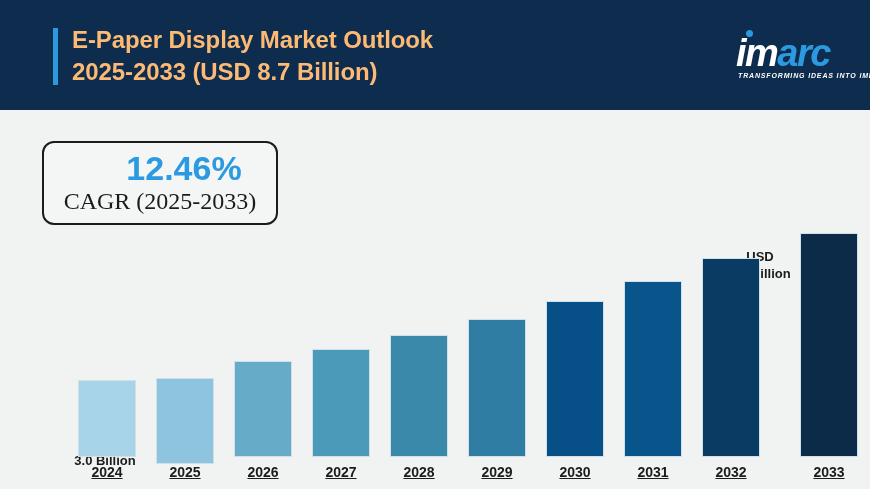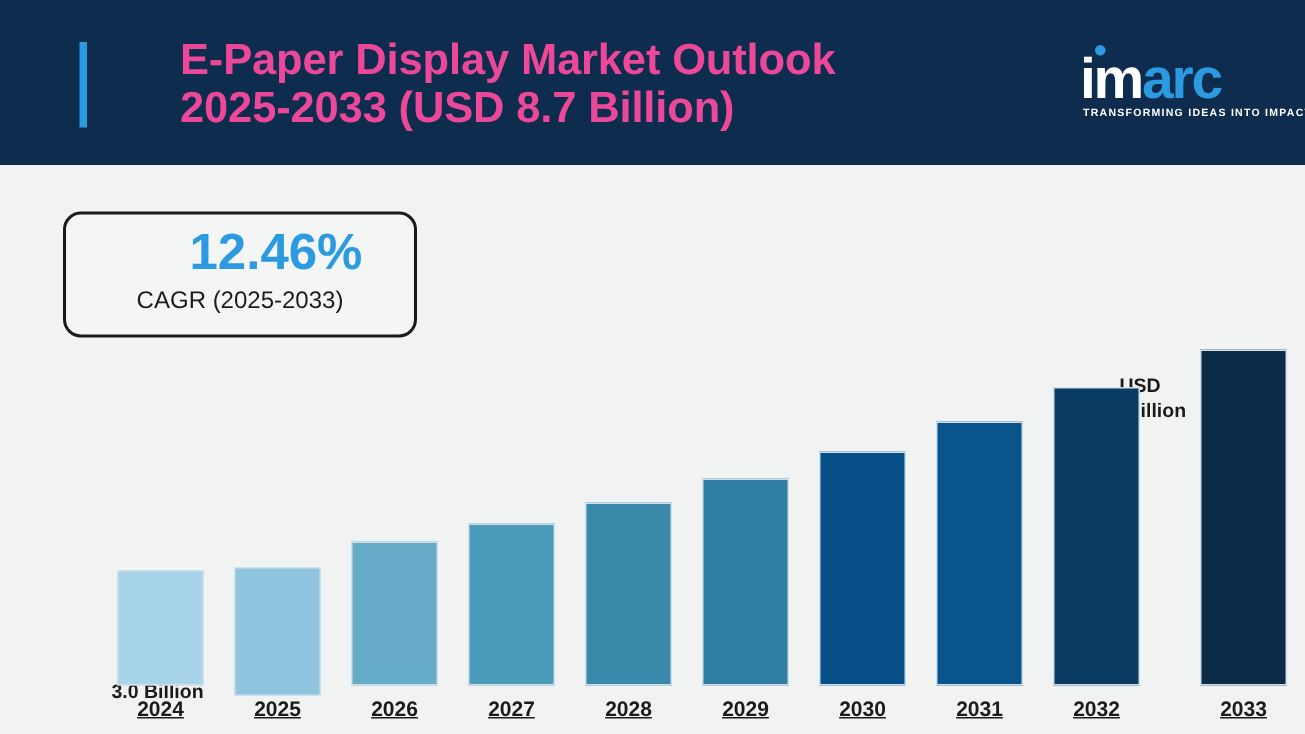--- a/index.html
+++ b/index.html
@@ -39,36 +39,36 @@
     height: 57px;
     background: #2b9ae0;
   }
   .title-block {
     position: absolute;
     left: 72px;
     top: 24px;
     width: 580px;
   }
   .title-line {
-    color: #ec4899;
-    font-size: 29px;
+    color: #fdba74;
+    font-size: 24px;
     font-weight: bold;
     line-height: 32px;
     letter-spacing: -0.1px;
     white-space: nowrap;
-    margin-left: 48px;
   }
 
   
   .logo {
     position: absolute;
-    right: 24px;
+    right: 8px;
     top: 28px;
     width: 134px;
     height: 56px;
+    font-style: italic;
   }
   .logo-dot {
     position: absolute;
     left: 18px;
     top: 2px;
     width: 7px;
     height: 7px;
     border-radius: 50%;
     background: #2b9ae0;
   }
@@ -109,23 +109,24 @@
   }
   .cagr-value {
     margin-top: 5px;
     font-size: 34px;
     font-weight: bold;
     color: #2b9ae0;
     line-height: 40px;
     padding-left: 48px;
   }
   .cagr-label {
-    font-size: 16px;
+    font-size: 24px;
     color: #1b1b1b;
     line-height: 26px;
+    font-family: Liberation Serif, serif;
   }
 
   
   .chart {
     position: absolute;
     left: 0;
     top: 110px;
     width: 870px;
     height: 379px;
   }

